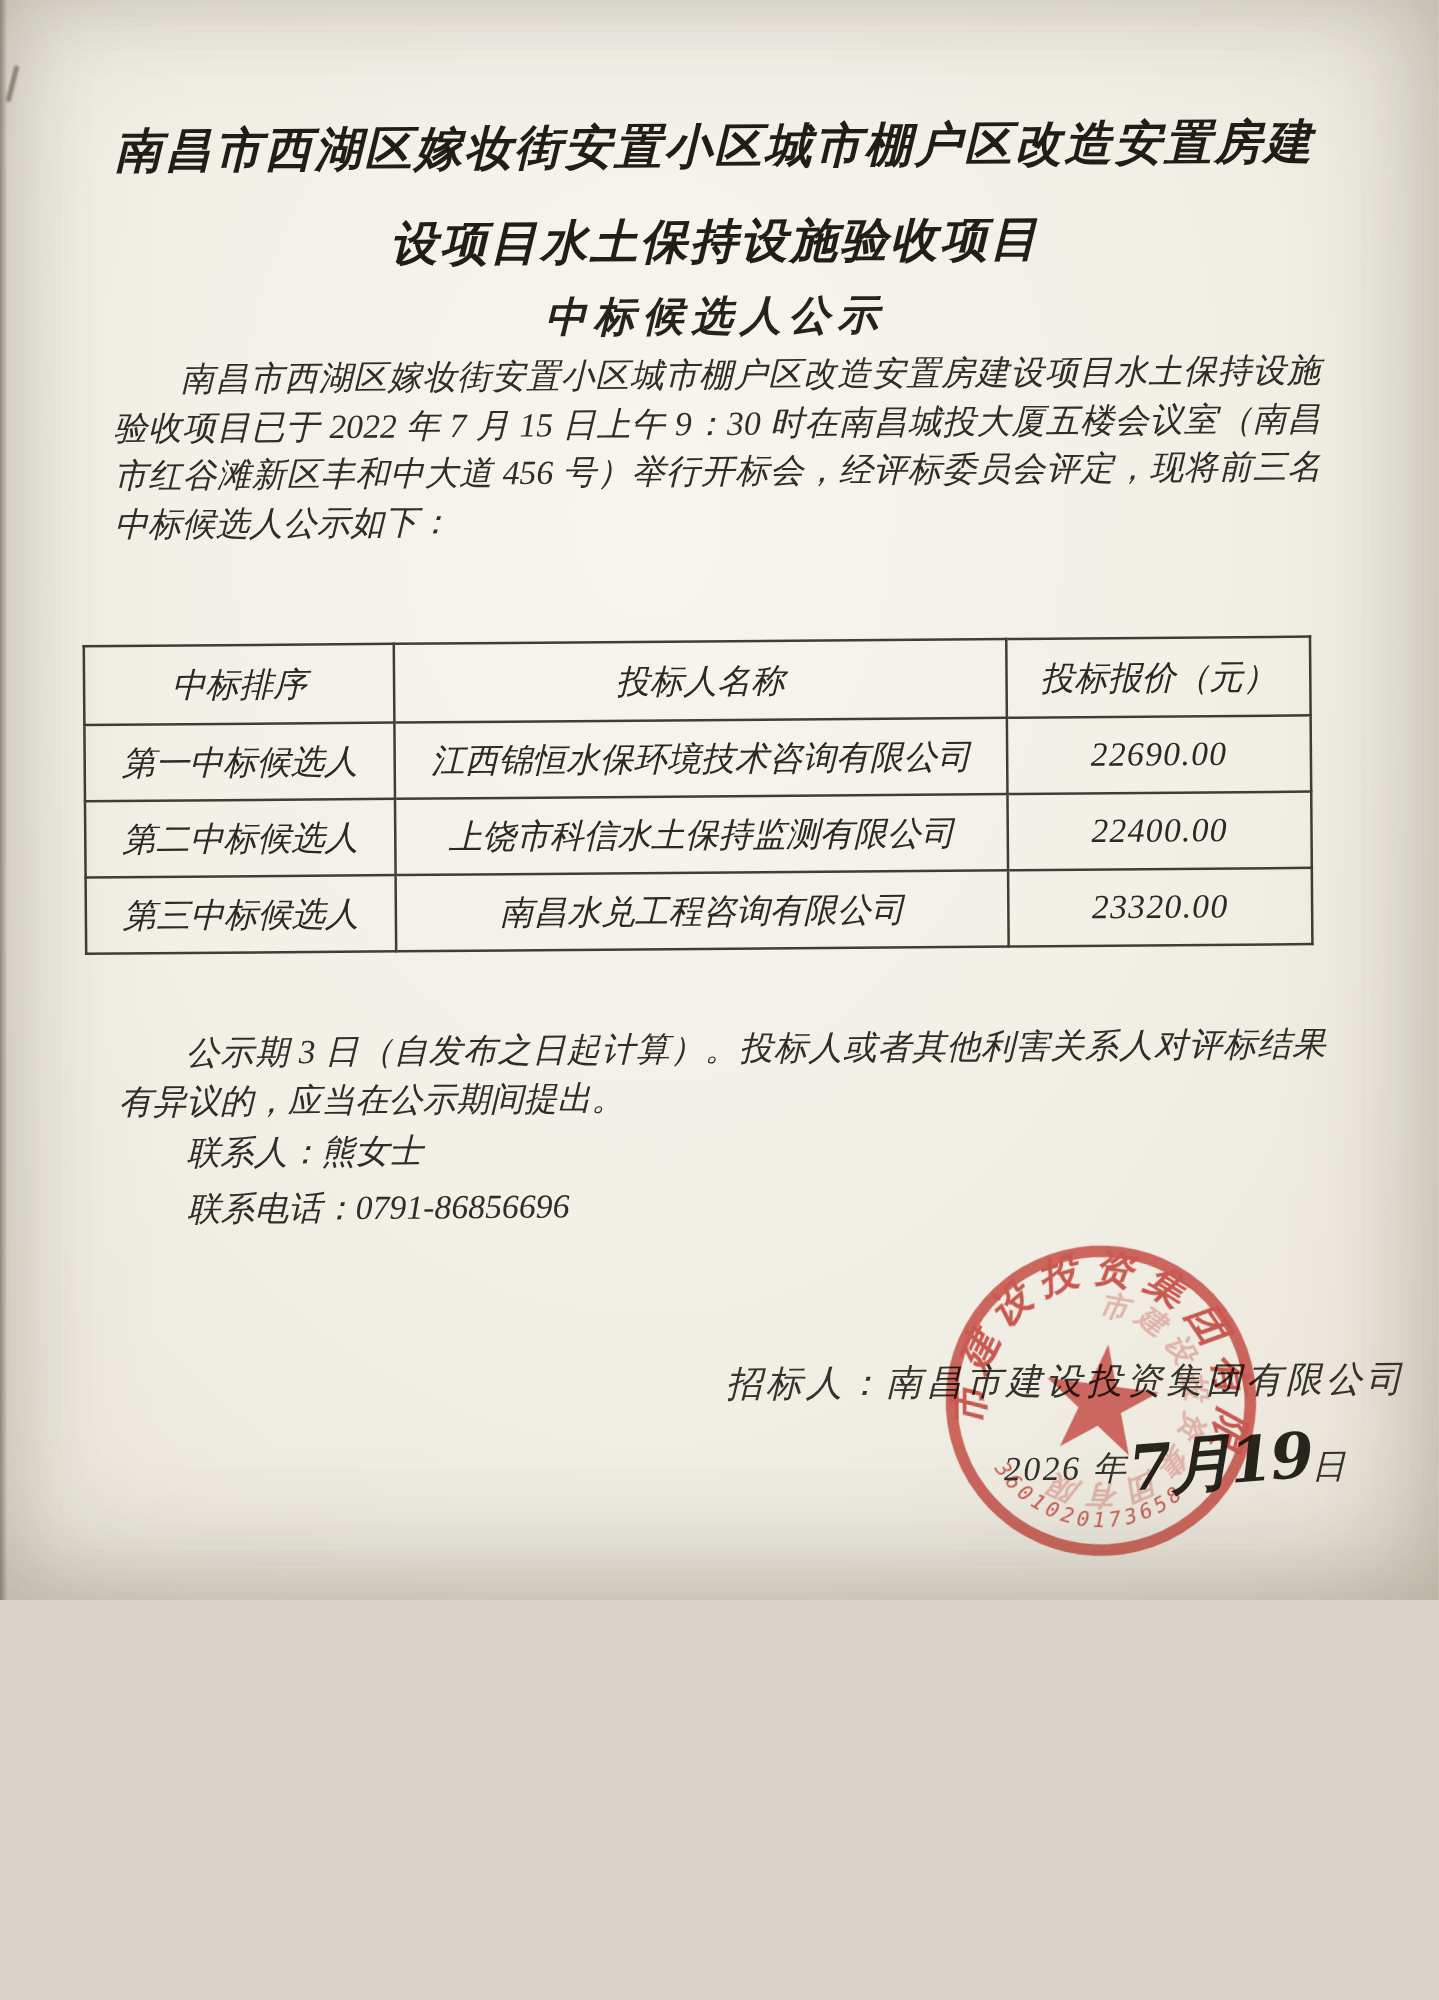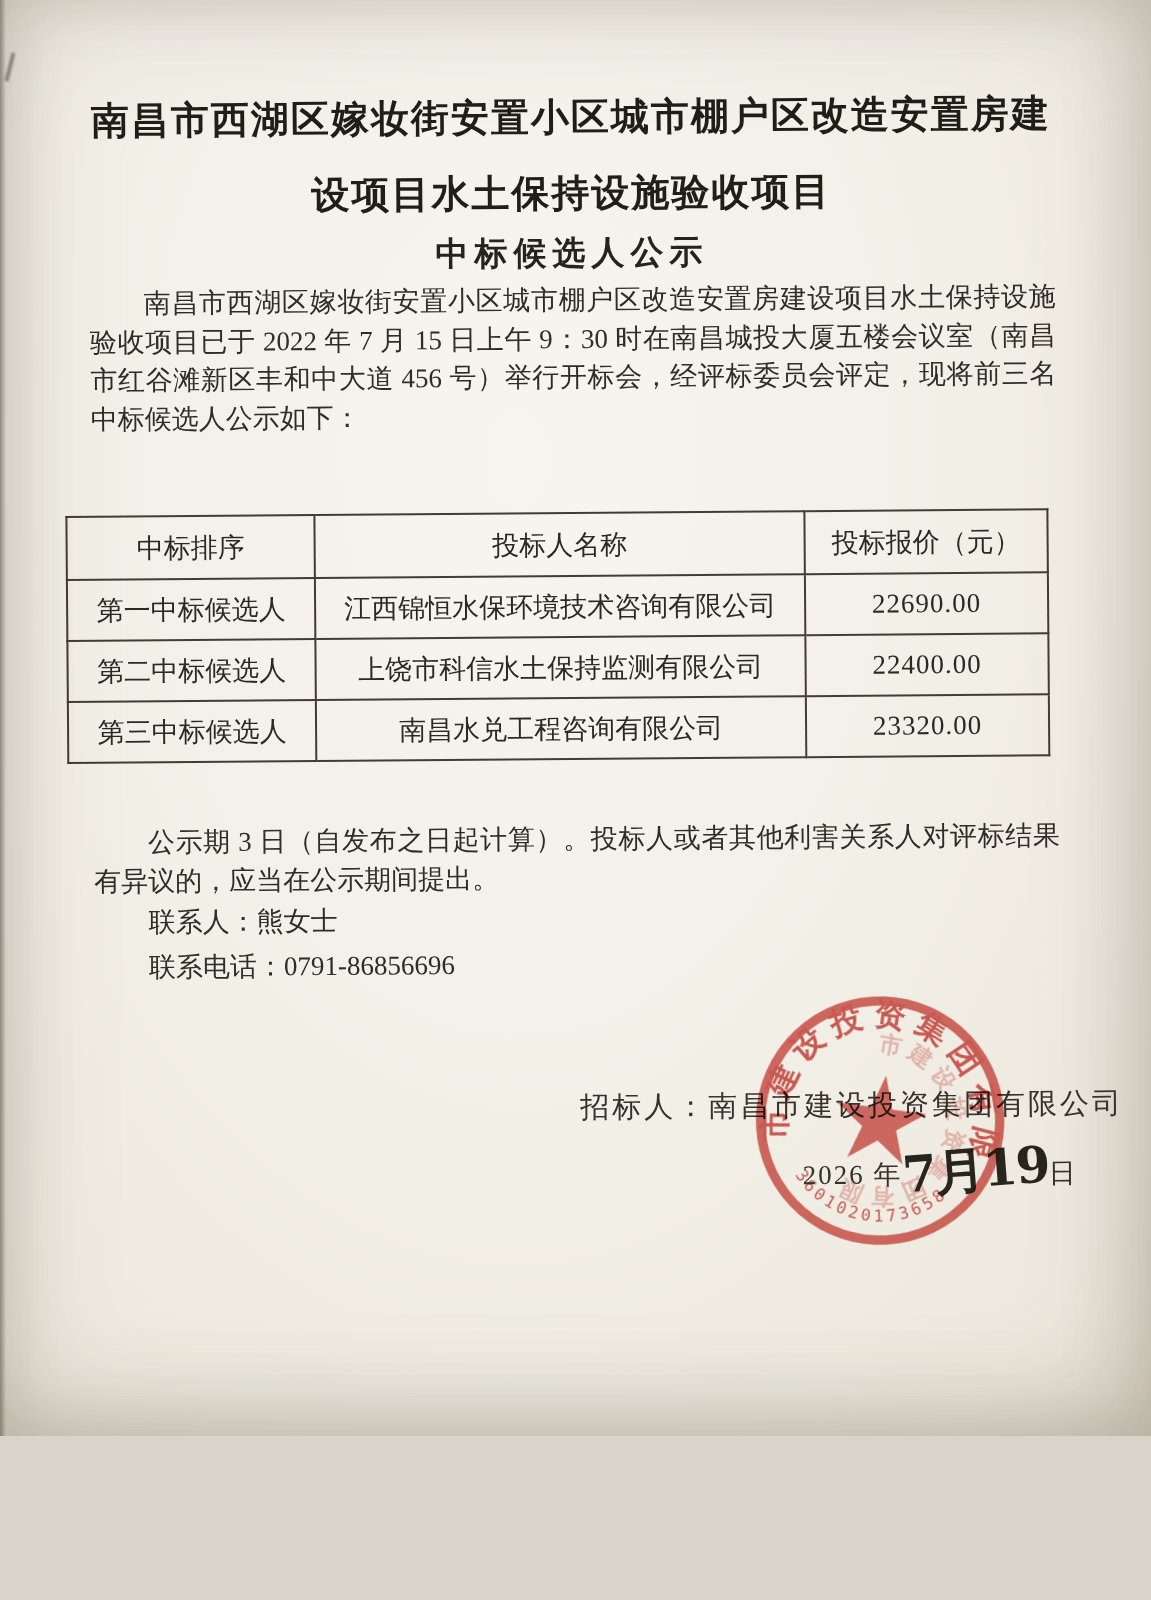--- a/index.html
+++ b/index.html
@@ -1,24 +1,25 @@
 <!DOCTYPE html>
 <html lang="zh"><head>
 <meta charset="utf-8">
 <style>
   html,body{margin:0;padding:0;background:#d8d4ca;}
   .page{
     position:relative;
-    width:1151px;height:1436px;
+    width:1151px;height:1280px;
     margin:0 auto;
     background:
       radial-gradient(ellipse at 45% 32%, #f8f5ef 0%, #f2efe7 52%, #ece8dd 86%, #e6e1d4 100%);
     overflow:hidden;
     font-family:"Liberation Serif","DejaVu Serif",serif;
     color:#2e2a26;
+    font-style:italic;
   }
   .page::after{
     content:"";position:absolute;inset:0;pointer-events:none;
     box-shadow:
       inset 0 0 130px rgba(95,85,68,.16),
       inset -28px 0 70px rgba(110,100,82,.10),
       inset 0 -34px 80px rgba(108,98,80,.14),
       inset 18px 0 50px rgba(110,100,82,.08);
   }
   .left-edge{

